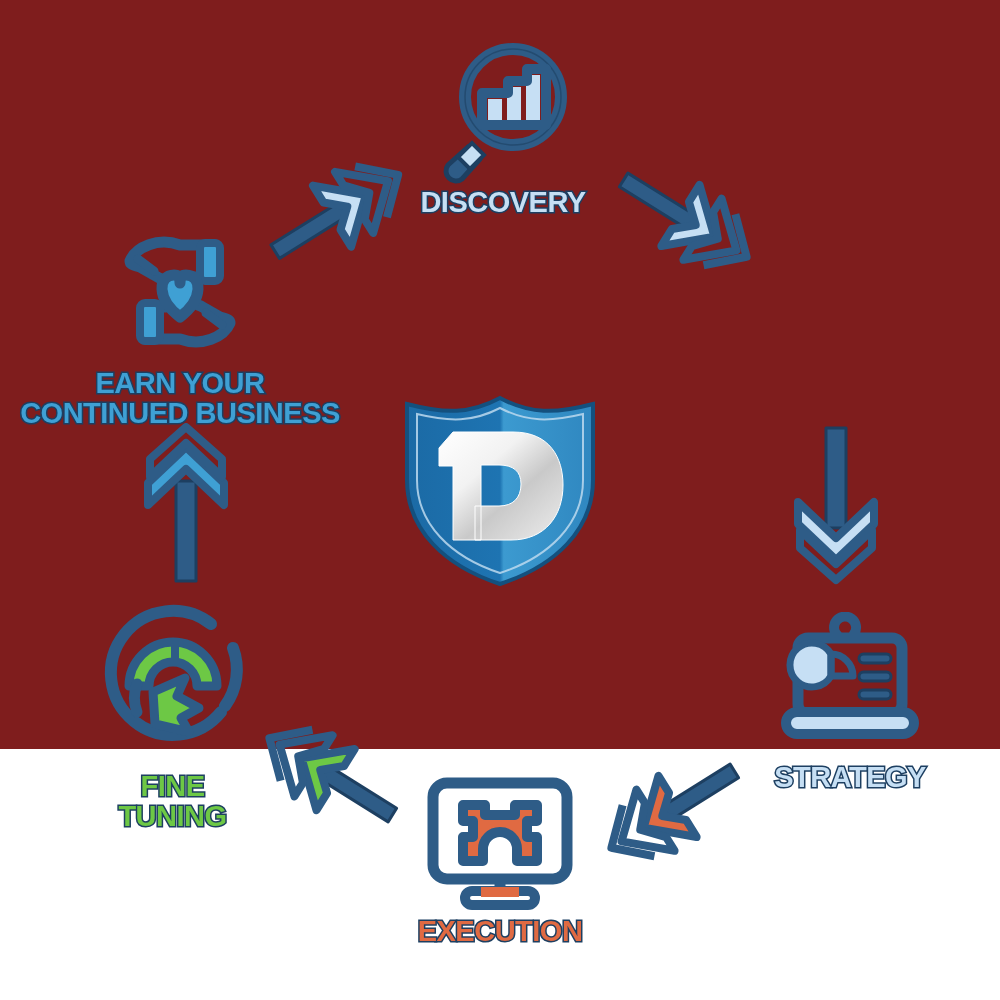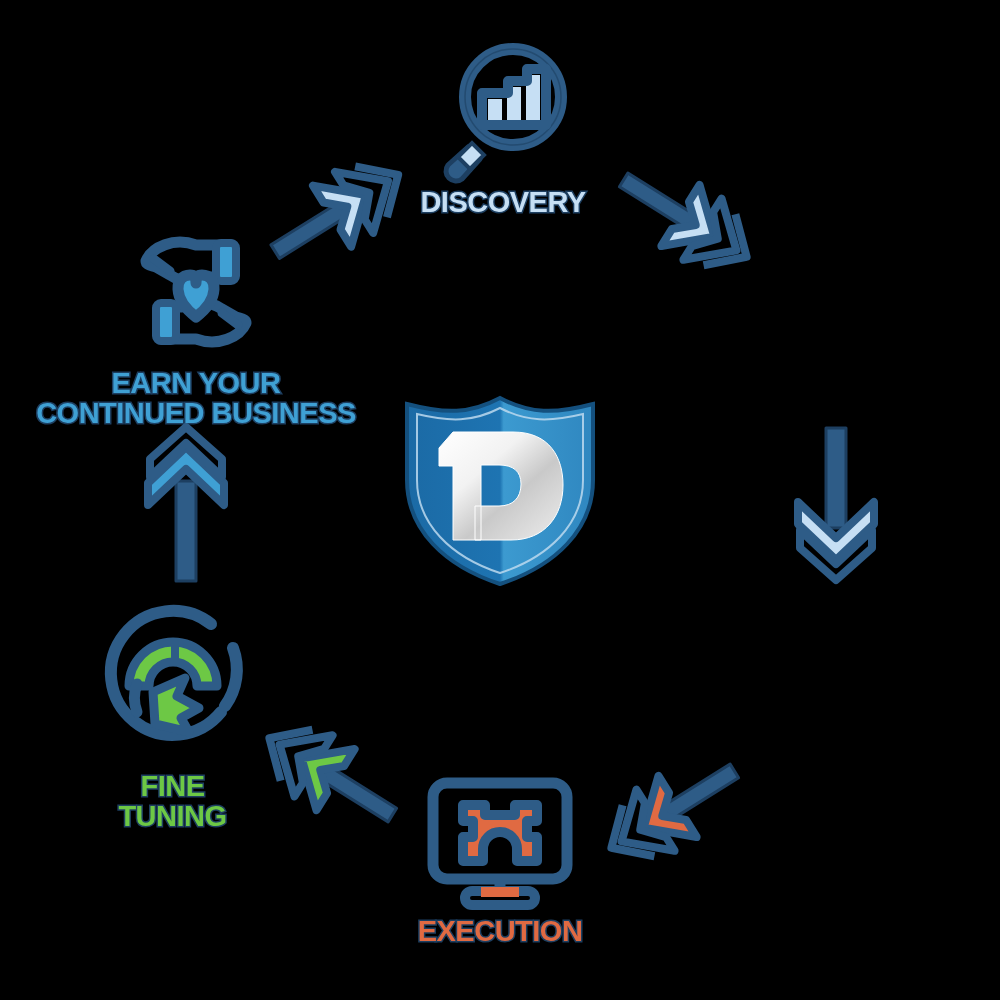--- a/index.html
+++ b/index.html
@@ -1,17 +1,17 @@
 <!DOCTYPE html>
 <html><head>
 <meta charset="utf-8">
 <style>
   html,body{margin:0;padding:0;background:#ffffff;}
   body{width:1000px;height:1000px;overflow:hidden;font-family:"Liberation Sans",sans-serif;}
-  #canvas{position:relative;width:1000px;height:1000px;background:#000000;}
+  #canvas{position:relative;width:1000px;height:749px;background:#7f1d1d;}
 
   .node{position:absolute;display:flex;flex-direction:column;align-items:center;}
   .node .icon{display:block;}
   .label{
     text-align:center;
     font-weight:bold;
     font-family:"Liberation Sans",sans-serif;
     letter-spacing:-0.5px;
     line-height:1.05;
     white-space:pre-line;
@@ -56,20 +56,35 @@
         <path d="M60 85 L60 64 L74 64 L74 85 Z" fill="#C6DFF4"></path>
         <path d="M79 85 L79 52 L93 52 L93 85 Z" fill="#C6DFF4"></path>
         <path d="M98 85 L98 40 L112 40 L112 85 Z" fill="#C6DFF4"></path>
         <path d="M54 90 L54 58 L80 58 L80 46 L99 46 L99 34 L118 34 L118 90 Z" fill="none" stroke="#2E5C87" stroke-width="10" stroke-linejoin="round"></path>
       </svg>
     </span>
     <span class="label" style="font-size:29px;color:#C6DFF4;-webkit-text-stroke:3px #1D3F61;paint-order:stroke fill;margin-top:-2px;">DISCOVERY</span>
   </div>
 
 
+  <div class="node" style="left:750px;top:612px;width:200px;">
+    <span class="icon">
+      <svg width="150" height="140" viewBox="0 0 150 140">
+        <path d="M63 24 A11 11 0 1 1 79 22" fill="none" stroke="#2E5C87" stroke-width="10" stroke-linecap="round"></path>
+        <rect x="23" y="26" width="104" height="76" rx="10" fill="none" stroke="#2E5C87" stroke-width="11"></rect>
+        <path d="M56 64 A22 22 0 1 1 56 42 L56 64 Z" fill="#C6DFF4" stroke="#2E5C87" stroke-width="7" stroke-linejoin="round"></path>
+        <path d="M56 42 A22 22 0 0 1 78 64 L56 64 Z" fill="none" stroke="#2E5C87" stroke-width="7" stroke-linejoin="round"></path>
+        <rect x="84" y="42" width="32" height="9" rx="4.5" fill="#2E5C87" stroke="#1D3F61" stroke-width="3"></rect>
+        <rect x="84" y="60" width="32" height="9" rx="4.5" fill="#2E5C87" stroke="#1D3F61" stroke-width="3"></rect>
+        <rect x="84" y="78" width="32" height="9" rx="4.5" fill="#2E5C87" stroke="#1D3F61" stroke-width="3"></rect>
+        <rect x="11" y="100" width="128" height="22" rx="11" fill="#C6DFF4" stroke="#2E5C87" stroke-width="10"></rect>
+      </svg>
+    </span>
+    <span class="label" style="font-size:29px;color:#C6DFF4;-webkit-text-stroke:3px #1D3F61;paint-order:stroke fill;margin-top:6px;">STRATEGY</span>
+  </div>
 
   <div class="node" style="left:405px;top:775px;width:190px;">
     <span class="icon">
       <svg width="170" height="135" viewBox="0 0 170 135">
         <rect x="18" y="8" width="134" height="96" rx="14" fill="none" stroke="#2E5C87" stroke-width="11"></rect>
         <path d="M68 86 L68 74 A17 17 0 0 1 102 74 L102 86 L122 86 L122 62 L112 62 L112 46 L122 46 L122 30 L100 30 L100 40 L85 40 L70 40 L70 30 L48 30 L48 46 L58 46 L58 62 L48 62 L48 86 Z" fill="#E06A42" stroke="#2E5C87" stroke-width="10" stroke-linejoin="round"></path>
         <path d="M85 104 L85 118" stroke="#2E5C87" stroke-width="11"></path>
         <rect x="50" y="116" width="70" height="14" rx="7" fill="none" stroke="#2E5C87" stroke-width="10"></rect>
         <rect x="66" y="112" width="38" height="10" fill="#E06A42"></rect>
       </svg>
@@ -85,21 +100,21 @@
         <path d="M36 86 A44 44 0 0 1 124 86 L104 86 A24 24 0 0 0 56 86 Z" fill="#6DC845" stroke="#2E5C87" stroke-width="9" stroke-linejoin="round"></path>
         <path d="M78 44 L86 44 L86 64 L78 64 Z" fill="#2E5C87"></path>
         <path d="M44 112 A40 40 0 0 1 44 84" fill="none" stroke="#2E5C87" stroke-width="11" stroke-linecap="round"></path>
         <path d="M60 92 L92 78 L84 96 L106 108 L88 118 L96 132 L62 124 Z" fill="#6DC845" stroke="#2E5C87" stroke-width="9" stroke-linejoin="round"></path>
       </svg>
     </span>
     <span class="label" style="font-size:29px;color:#6DC845;-webkit-text-stroke:3px #1D3F61;paint-order:stroke fill;margin-top:2px;">FINE
 TUNING</span>
   </div>
 
-  <div class="node" style="left:26px;top:225px;width:340px;">
+  <div class="node" style="left:10px;top:225px;width:340px;">
     <span class="icon">
       <svg width="185" height="135" viewBox="0 0 185 135">
         <path d="M42 36 C48 22 70 12 92 20 L128 20 L128 52 L106 52 C92 58 78 58 66 50 L52 42 C46 40 42 40 42 36 Z" fill="none" stroke="#2E5C87" stroke-width="11" stroke-linejoin="round" stroke-linecap="round"></path>
         <rect x="112" y="18" width="20" height="38" rx="5" fill="#3FA0D4" stroke="#2E5C87" stroke-width="8"></rect>
         <path d="M66 46 L50 34" stroke="#2E5C87" stroke-width="9" stroke-linecap="round"></path>
         <path d="M142 98 C136 112 114 122 92 114 L56 114 L56 82 L78 82 C92 76 106 76 118 84 L132 92 C138 94 142 94 142 98 Z" fill="none" stroke="#2E5C87" stroke-width="11" stroke-linejoin="round" stroke-linecap="round"></path>
         <rect x="52" y="78" width="20" height="38" rx="5" fill="#3FA0D4" stroke="#2E5C87" stroke-width="8"></rect>
         <path d="M118 88 L134 100" stroke="#2E5C87" stroke-width="9" stroke-linecap="round"></path>
         <path d="M92 92 C68 74 70 50 86 50 C92 50 92 56 92 58 C92 56 92 50 98 50 C114 50 116 74 92 92 Z" fill="#3FA0D4" stroke="#2E5C87" stroke-width="11" stroke-linejoin="round"></path>
       </svg>

